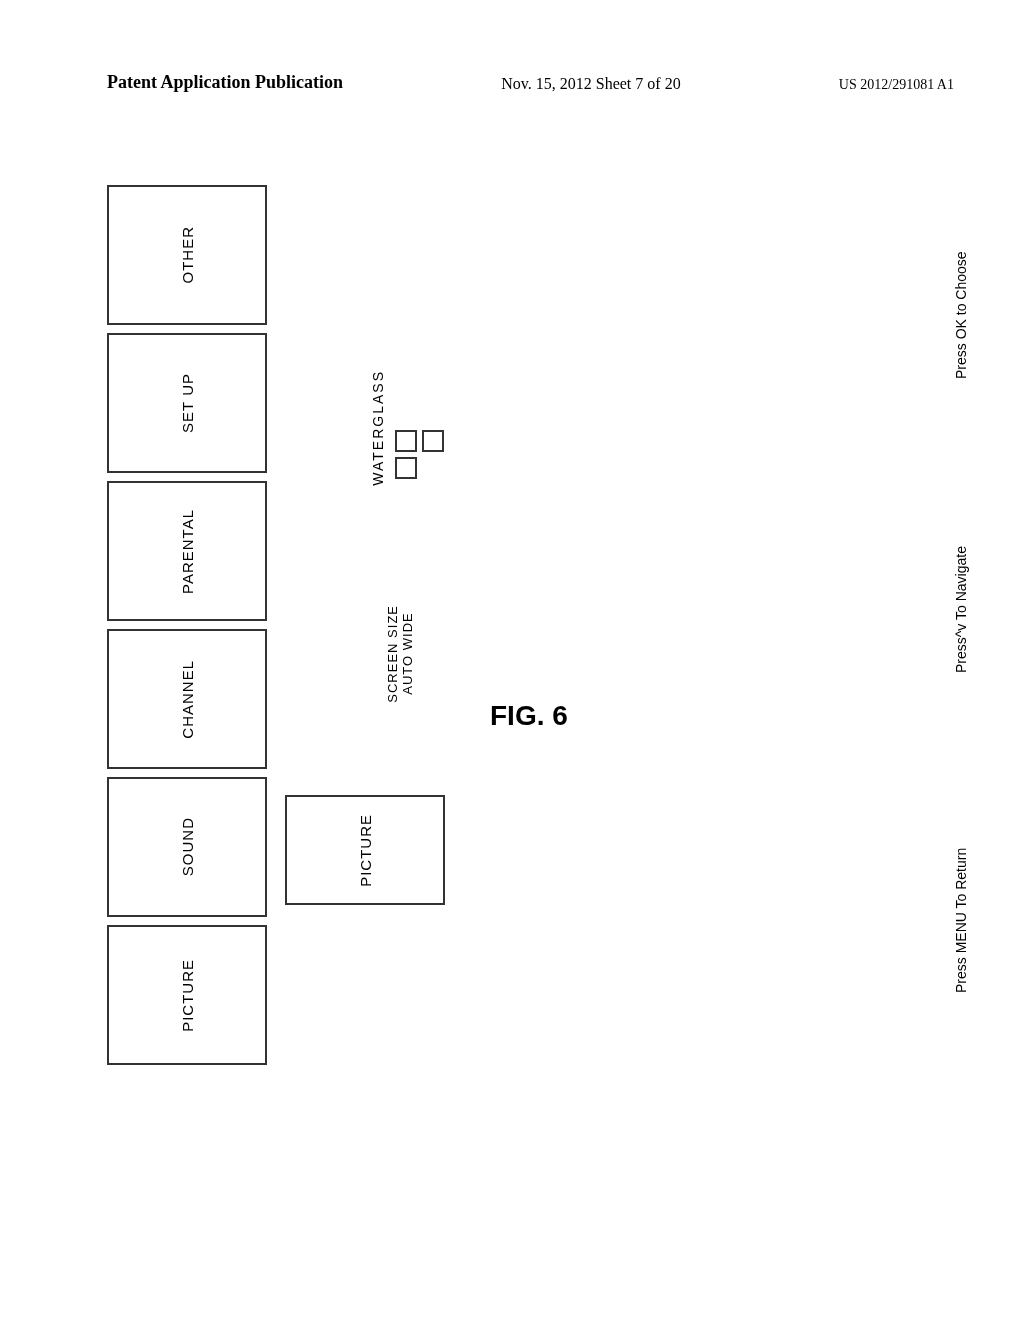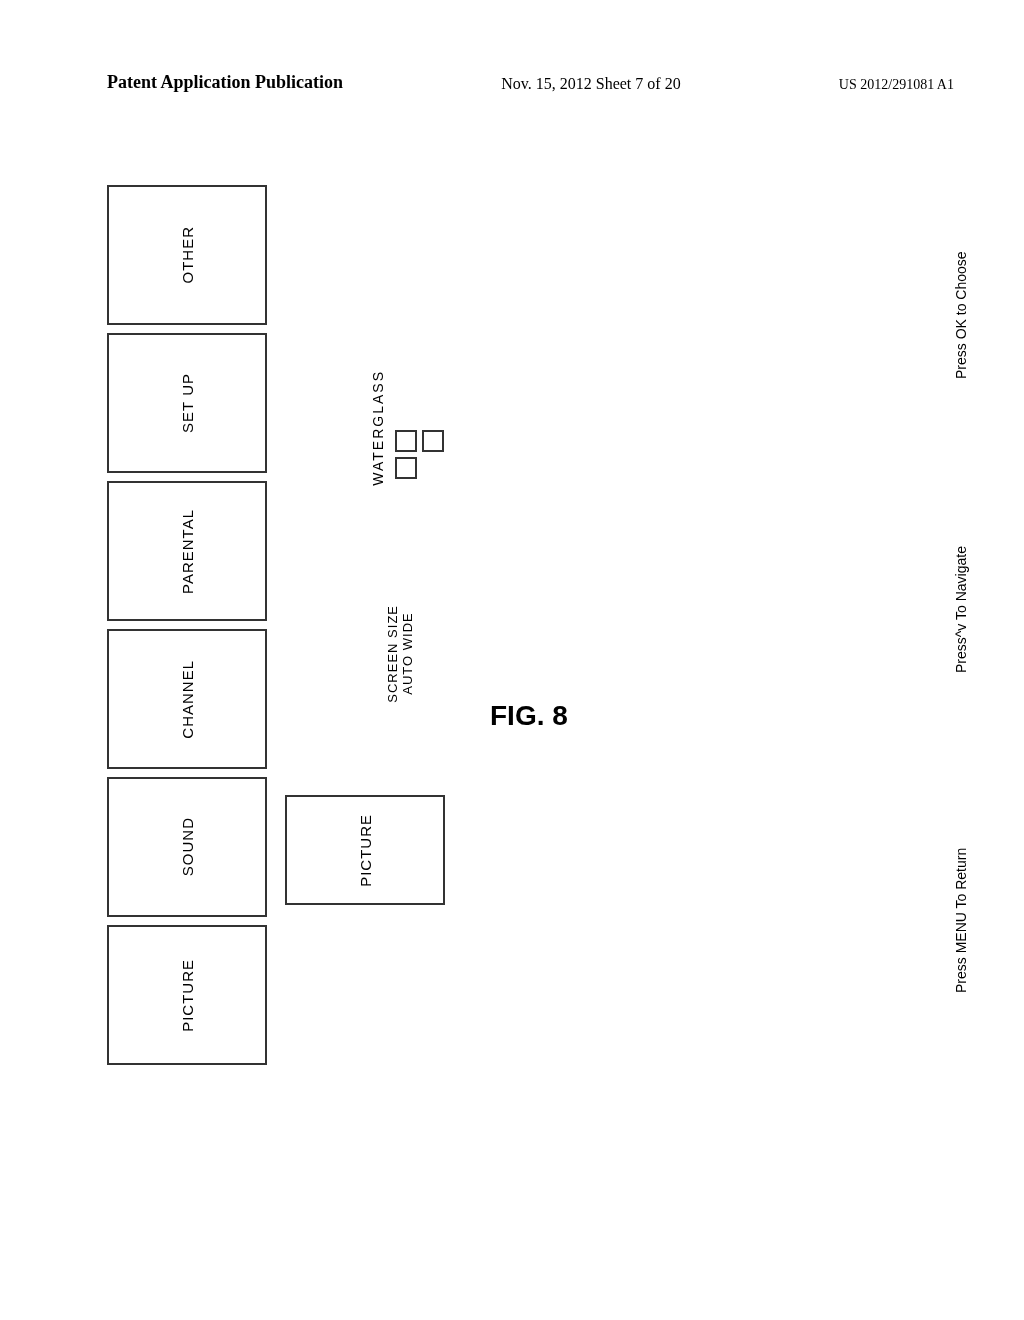--- a/index.html
+++ b/index.html
@@ -162,21 +162,21 @@
     <div style="display:flex; gap:5px;">
       <div style="width:22px;height:22px;border:2px solid #333;background:#fff;"></div>
     </div>
   </div>
 
   <div style="position:absolute; left: 370px; top: 450px; writing-mode: vertical-rl; text-orientation: mixed; transform: rotate(180deg); font-size: 13px; font-family: Arial, sans-serif; letter-spacing: 1px; text-align: center; white-space: pre-line;">
     <span>SCREEN SIZE
 AUTO WIDE</span>
   </div>
 
-  <div style="position:absolute; left: 490px; top: 545px; font-size: 28px; font-weight: bold; font-family: Arial, sans-serif;">FIG. 8</div>
+  <div style="position:absolute; left: 490px; top: 545px; font-size: 28px; font-weight: bold; font-family: Arial, sans-serif;">FIG. 6</div>
 
   <div style="position:absolute; right: 55px; top: 35px; writing-mode: vertical-rl; text-orientation: mixed; transform: rotate(180deg); font-size: 14px; font-family: Arial, sans-serif; height: 250px; display:flex; align-items:center; justify-content:center;">Press OK to Choose</div>
 
   <div style="position:absolute; right: 55px; top: 330px; writing-mode: vertical-rl; text-orientation: mixed; transform: rotate(180deg); font-size: 14px; font-family: Arial, sans-serif; height: 250px; display:flex; align-items:center; justify-content:center;">Press^v To Navigate</div>
 
   <div style="position:absolute; right: 55px; top: 640px; writing-mode: vertical-rl; text-orientation: mixed; transform: rotate(180deg); font-size: 14px; font-family: Arial, sans-serif; height: 250px; display:flex; align-items:center; justify-content:center;">Press MENU To Return</div>
 
 </div>
 
 </body></html>

